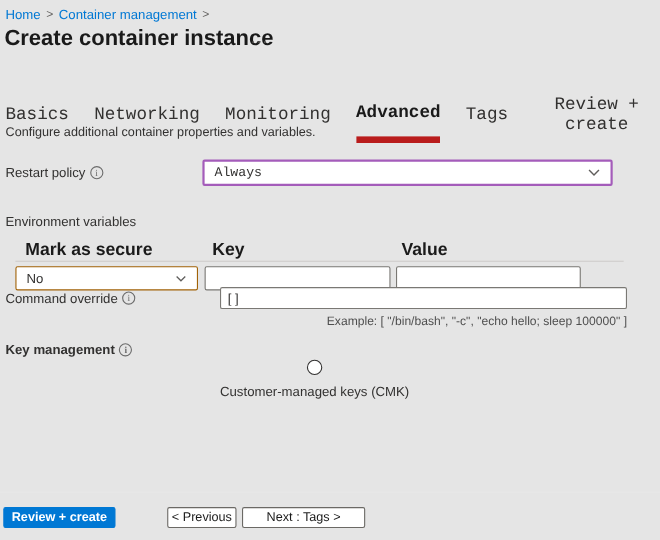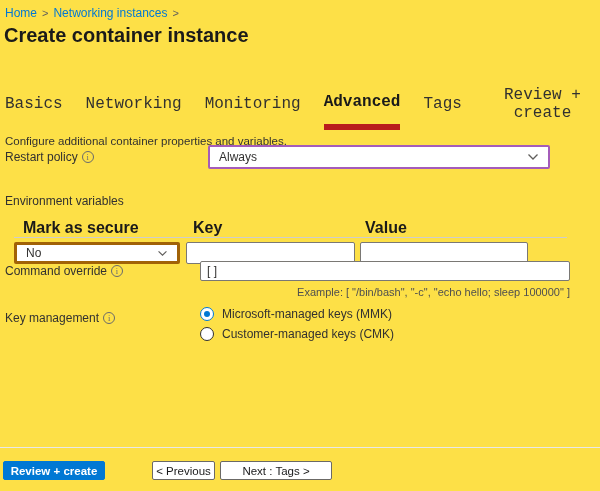--- a/index.html
+++ b/index.html
@@ -5,56 +5,56 @@
   * { box-sizing: border-box; margin: 0; padding: 0; }
   html, body { background: #ffffff; }
   body {
     font-family: "Liberation Sans", "DejaVu Sans", sans-serif;
     color: #323130;
   }
   .page {
     position: relative;
     width: 600px;
     height: 491px;
-    background: #fde047;
+    background: #e5e5e5;
     overflow: hidden;
   }
 
   
   .breadcrumb { position: absolute; left: 5px; top: 6px; font-size: 12px; display: flex; gap: 5px; align-items: center; }
   .breadcrumb a { color: #0078d4; text-decoration: none; cursor: pointer; }
   .breadcrumb .sep { color: #605e5c; font-size: 11px; }
 
   
   .title { position: absolute; left: 4px; top: 24px; font-size: 20px; font-weight: 700; color: #1a1a1a; }
   .more-btn { position: absolute; left: 228px; top: 30px; color: #605e5c; font-size: 13px; letter-spacing: 1px; cursor: pointer; background: none; border: none; font-family: inherit; }
 
   
   .tabs { position: absolute; left: 5px; top: 86px; display: flex; gap: 23px; font-size: 12.5px; }
   .tab { padding-bottom: 6px; color: #323130; cursor: pointer; border-bottom: 2px solid transparent; background: none; border-top: none; border-left: none; border-right: none; font-family: Liberation Mono, monospace; font-size: 16px; }
   .tab.active { font-weight: 700; color: #1a1a1a; border-bottom: 6px solid #b91c1c; }
 
-  .desc { position: absolute; left: 5px; top: 115px; font-size: 11.5px; color: #323130; margin-top: 20px; }
+  .desc { position: absolute; left: 5px; top: 115px; font-size: 11.5px; color: #323130; }
 
   .field-label { position: absolute; font-size: 12px; color: #323130; display: flex; align-items: center; gap: 4px; }
   .info-icon {
     display: inline-flex; align-items: center; justify-content: center;
     width: 12px; height: 12px; border: 1px solid #6b6b6b; border-radius: 50%;
     font-size: 8.5px; color: #6b6b6b; font-style: normal; cursor: default;
   }
   .info-icon::after { content: "i"; font-family: "Liberation Serif", serif; }
 
   
   .dropdown {
     position: absolute; display: flex; align-items: center; justify-content: space-between;
     background: #fff; cursor: pointer; font-size: 12px; color: #323130;
     padding: 0 9px; border-radius: 2px;
   }
-  .dropdown-focus { left: 208px; top: 145px; width: 342px; height: 24px; border: 2px solid #a45cba; }
-  .dropdown-plain { left: 14px; top: 242px; width: 166px; height: 22px; border: 3px solid #a16207; }
+  .dropdown-focus { left: 184px; top: 145px; width: 373px; height: 24px; border: 2px solid #a45cba; font-family: Liberation Mono, monospace; }
+  .dropdown-plain { left: 14px; top: 242px; width: 166px; height: 22px; border: 1px solid #a16207; }
 
   .chevron { flex: 0 0 auto; }
 
   
   .section-label { position: absolute; left: 5px; top: 194px; font-size: 12px; text-align: right; }
   .col-header { position: absolute; top: 219px; font-size: 16px; font-weight: 700; color: #1a1a1a; }
   .table-divider { position: absolute; left: 14px; top: 237px; width: 553px; height: 1px; background: #cfcdcb; }
 
   .txt-input {
     position: absolute; border: 1px solid #7a7874; border-radius: 2px; background: #fff;
@@ -83,21 +83,21 @@
   .btn-next { left: 220px; width: 112px; }
 </style>
 </head>
 <body>
 
 <div class="page">
 
   <nav class="breadcrumb">
     <a>Home</a>
     <span class="sep">&gt;</span>
-    <a>Networking instances</a>
+    <a>Container management</a>
     <span class="sep">&gt;</span>
   </nav>
 
   <h1 class="title">Create container instance</h1>
   <button class="more-btn">···</button>
 
   <div class="tabs">
     <button class="tab">Basics</button>
     <button class="tab">Networking</button>
     <button class="tab">Monitoring</button>
@@ -135,29 +135,25 @@
   <input class="txt-input key-input" value="" style="">
   <input class="txt-input value-input" value="" style="">
 
   <div class="field-label" style="left:5px; top:264px;">
     <span>Command override</span>
     <span class="info-icon"></span>
   </div>
   <input class="txt-input cmd-input" value="[ ]" style="">
   <div class="example">Example: [ "/bin/bash", "-c", "echo hello; sleep 100000" ]</div>
 
-  <div class="field-label" style="left:5px; top:311px;">
+  <div class="field-label" style="left:5px; top:311px;font-weight:bold;">
     <span>Key management</span>
     <span class="info-icon"></span>
   </div>
-  <div class="radio-row" style="top:307px;">
-    <span class="radio checked"></span>
-    <span class="radio-label">Microsoft-managed keys (MMK)</span>
-  </div>
-  <div class="radio-row" style="top:327px;">
+  <div class="radio-row" style="top:327px;flex-direction:column;">
     <span class="radio unchecked"></span>
     <span class="radio-label">Customer-managed keys (CMK)</span>
   </div>
 
   <div class="footer-divider"></div>
   <button class="btn btn-primary">Review + create</button>
   <button class="btn btn-secondary btn-prev">&lt; Previous</button>
   <button class="btn btn-secondary btn-next">Next : Tags &gt;</button>
 
 </div>

